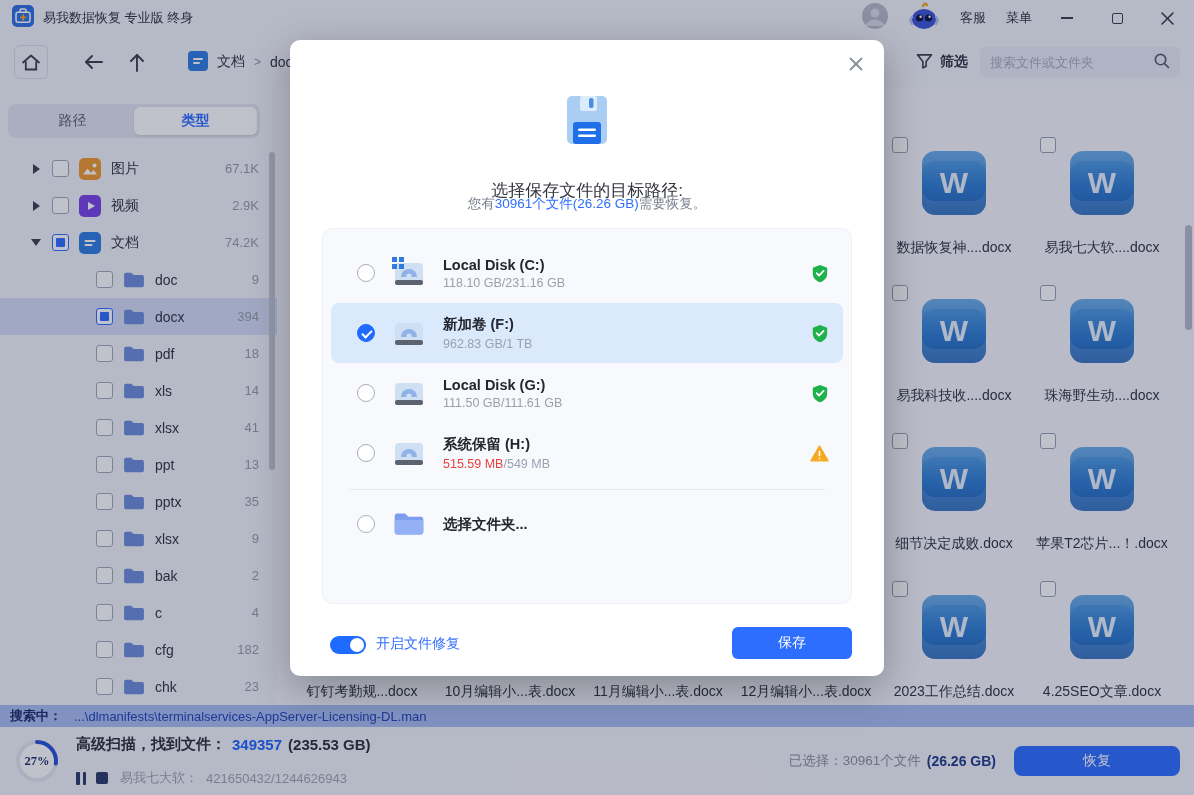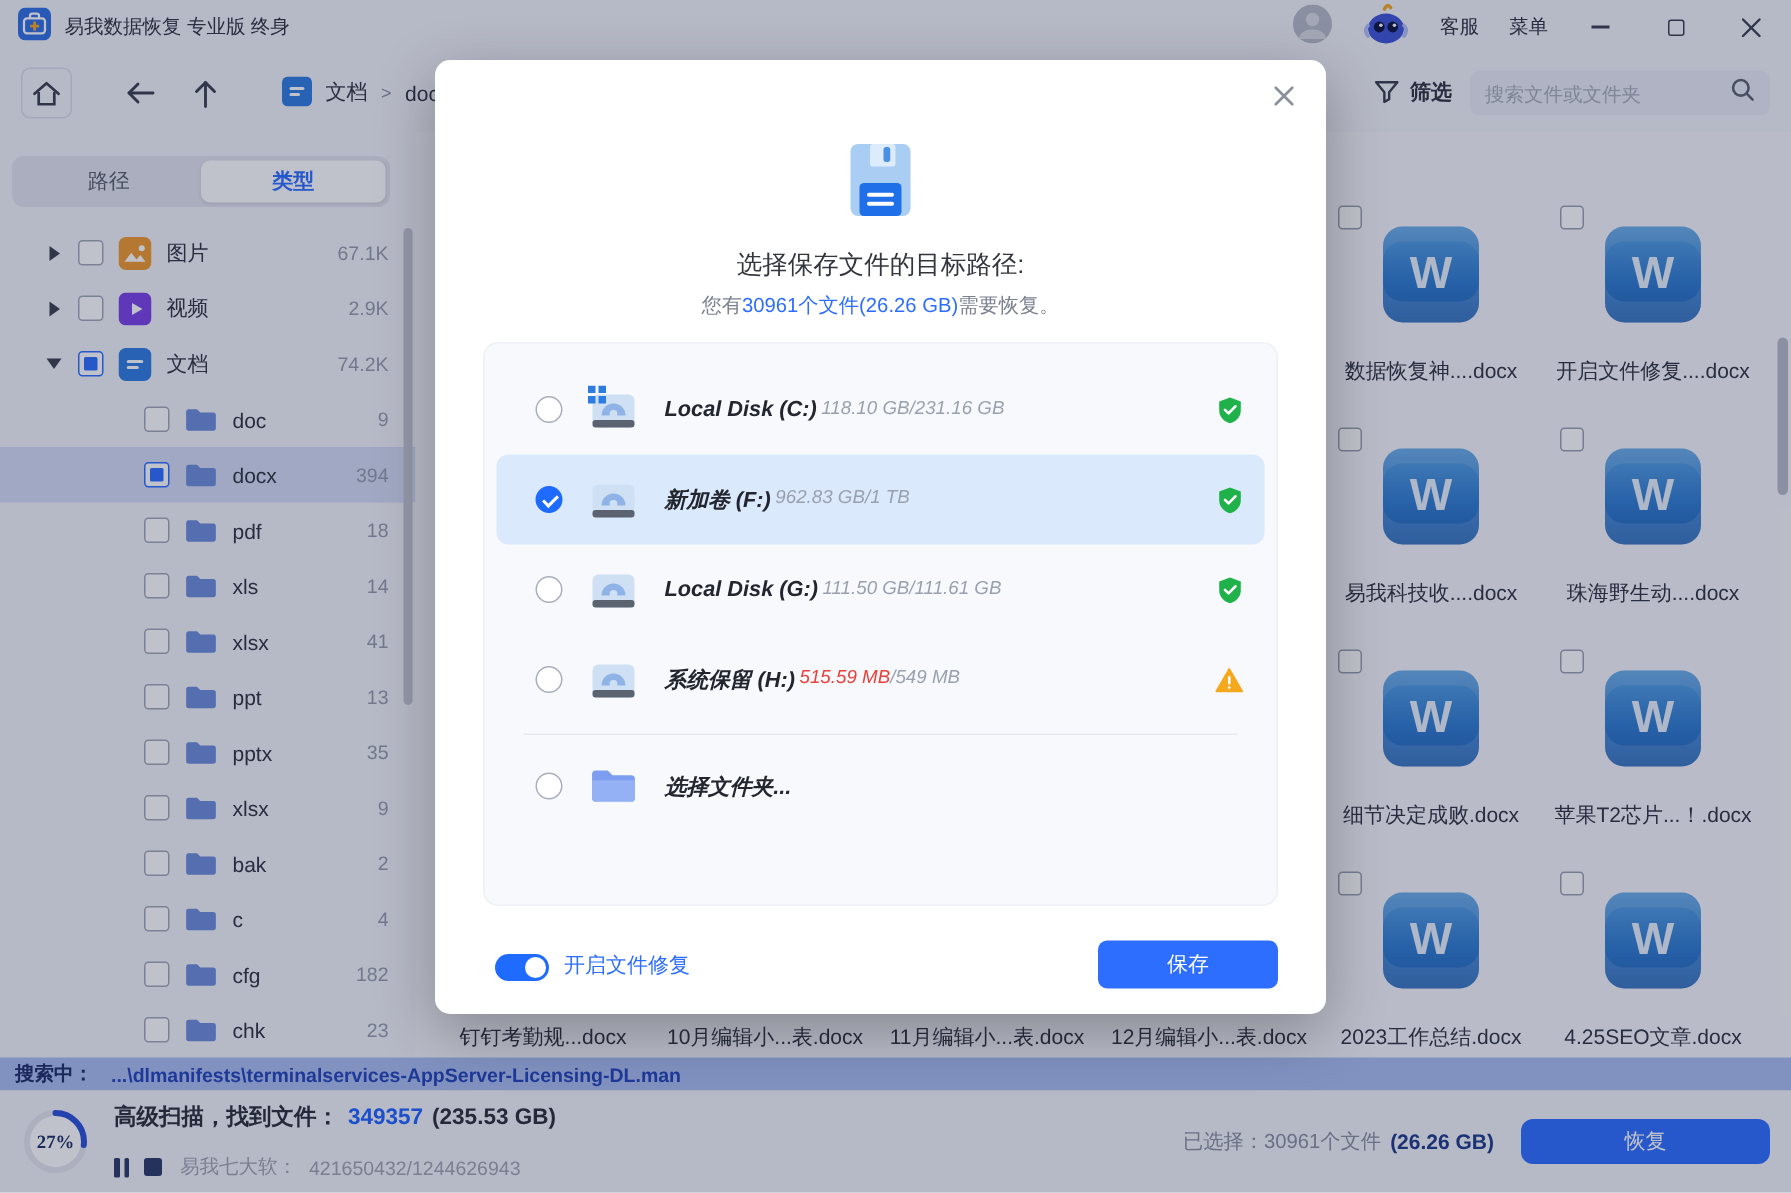--- a/index.html
+++ b/index.html
@@ -55,21 +55,21 @@
   .word-icon { position:absolute; left:34px; top:16px; width:64px; height:64px; border-radius:13px;
     background:linear-gradient(180deg,#5aa5e6 0%,#2f7cd0 55%,#1f64b8 100%);
     display:flex; align-items:center; justify-content:center; color:#e8f1fb; font-weight:bold; font-size:30px;
     box-shadow:inset 0 -14px 0 rgba(255,255,255,0.12), inset 0 10px 0 rgba(255,255,255,0.10); }
   .card-name { position:absolute; left:-10px; right:-10px; top:104px; text-align:center; font-size:14px; color:#2f3340; white-space:nowrap; }
   .main-scroll { position:absolute; right:2px; top:137px; width:7px; height:105px; background:#b6bac8; border-radius:4px; }
 
   
   .search-strip { position:absolute; left:0; top:705px; width:100%; height:22px; background:#a9bdf2; display:flex; align-items:center; padding:0 10px; gap:12px; }
   .strip-label { font-size:13px; font-weight:bold; color:#1c2c66; }
-  .strip-path { font-size:13px; font-weight:bold; color:#2244b8; }
+  .strip-path { font-size:13px; font-weight:normal; color:#2244b8; }
   .footer { position:absolute; left:0; top:727px; width:100%; height:68px; background:#f2f3f9; display:flex; align-items:center; padding:0 14px; }
   .ring { position:relative; width:46px; height:46px; margin-right:16px; flex-shrink:0; }
   .ring .pct { position:absolute; inset:0; display:flex; align-items:center; justify-content:center; font-size:12.5px; font-weight:bold; color:#1e2f66;font-family:Liberation Serif, serif; }
   .scan-lines { display:flex; flex-direction:column; gap:15px; }
   .scan-l1 { font-size:15px; font-weight:bold; color:#2b2f3a; display:flex; align-items:center; gap:6px; }
   .scan-count { color:#1f62ff; }
   .scan-l2 { display:flex; align-items:center; font-size:13px; color:#a0a5b1; }
   .pause-wrap { display:flex; gap:3px; margin-right:10px; }
   .pbar { width:3.5px; height:13px; background:#2b3a67; border-radius:1px; }
   .stop { width:12px; height:12px; background:#2b3a67; border-radius:2px; margin-right:12px; }
@@ -77,31 +77,31 @@
   .footer-right { margin-left:auto; display:flex; align-items:center; }
   .sel-label { font-size:13.5px; color:#8a90a0; }
   .sel-size { font-size:14px; font-weight:bold; color:#1e3a8a; margin-left:6px; }
   .recover-btn { width:166px; height:30px; background:#2e6eff; color:#fff; border-radius:8px; display:flex; align-items:center; justify-content:center; font-size:14px; margin-left:18px; cursor:default; }
 
   
   .dim { position:absolute; inset:0; background:rgba(24,28,62,0.27); z-index:40; }
   .modal { position:absolute; left:290px; top:40px; width:594px; height:636px; background:#fff; border-radius:10px; z-index:50; box-shadow:0 12px 40px rgba(0,0,0,.28); }
   .modal-close { position:absolute; right:18px; top:14px; width:20px; height:20px; display:flex; align-items:center; justify-content:center; cursor:default; }
   .floppy { position:absolute; left:50%; top:52px; transform:translateX(-50%); }
-  .m-title { position:absolute; top:125px; width:100%; text-align:center; font-size:17px; color:#33363f; }
+  .m-title { position:absolute; top:139px; width:100%; text-align:center; font-size:17px; color:#33363f; }
   .m-sub { position:absolute; top:155px; width:100%; text-align:center; font-size:13.5px; color:#7b8190; }
   .m-sub .hl { color:#2e6eff; }
   .disk-list { position:absolute; left:32px; top:188px; width:530px; height:376px; background:#f7f9fd; border:1px solid #edf0f7; border-radius:10px; padding:14px 8px; }
   .disk-row { height:60px; display:flex; align-items:center; gap:16px; padding:0 14px 0 26px; border-radius:8px; }
   .disk-row.selected { background:#dbe9fc; }
   .radio { width:18px; height:18px; border:1.5px solid #a9aebc; border-radius:50%; background:#fff; position:relative; flex-shrink:0; }
   .radio.on { background:#1f6bff; border-color:#1f6bff; }
   .radio.on::after { content:""; position:absolute; left:4px; top:4.5px; width:8px; height:4px; border-left:2px solid #fff; border-bottom:2px solid #fff; transform:rotate(-45deg); }
   .d-icon { width:36px; height:32px; flex-shrink:0; display:flex; align-items:center; justify-content:center; }
-  .d-text { display:flex; flex-direction:row; gap:3px;font-style:italic; }
+  .d-text { display:flex; flex-direction:column; gap:3px; }
   .d-name { font-size:14.5px; font-weight:bold; color:#23262e; }
   .d-size { font-size:12.5px; color:#9aa1ae; }
   .d-size .red { color:#e8413c; }
   .d-status { margin-left:auto; display:flex; align-items:center; }
   .dl-divider { height:1px; background:#e6e9f0; margin:6px 18px; }
   .toggle { position:absolute; left:40px; top:596px; width:36px; height:18px; border-radius:10px; background:#1f6bff; }
   .toggle::after { content:""; position:absolute; right:2px; top:2px; width:14px; height:14px; border-radius:50%; background:#fff; }
   .toggle-label { position:absolute; left:86px; top:595px; font-size:14px; color:#2e6eff; }
   .save-btn { position:absolute; right:32px; top:587px; width:120px; height:32px; background:#2e6eff; color:#fff; border-radius:6px; display:flex; align-items:center; justify-content:center; font-size:14px; cursor:default; }
 </style>
@@ -402,21 +402,21 @@
   <div class="content">
 
     <div class="file-card" style="left:611px; top:47px;">
       <span class="card-check"></span>
       <span class="word-icon">W</span>
       <div class="card-name">数据恢复神....docx</div>
     </div>
     <div class="file-card" style="left:759px; top:47px;">
       <span class="card-check"></span>
       <span class="word-icon">W</span>
-      <div class="card-name">开启文件修复....docx</div>
+      <div class="card-name">易我七大软....docx</div>
     </div>
     <div class="file-card" style="left:611px; top:195px;">
       <span class="card-check"></span>
       <span class="word-icon">W</span>
       <div class="card-name">易我科技收....docx</div>
     </div>
     <div class="file-card" style="left:759px; top:195px;">
       <span class="card-check"></span>
       <span class="word-icon">W</span>
       <div class="card-name">珠海野生动....docx</div>

